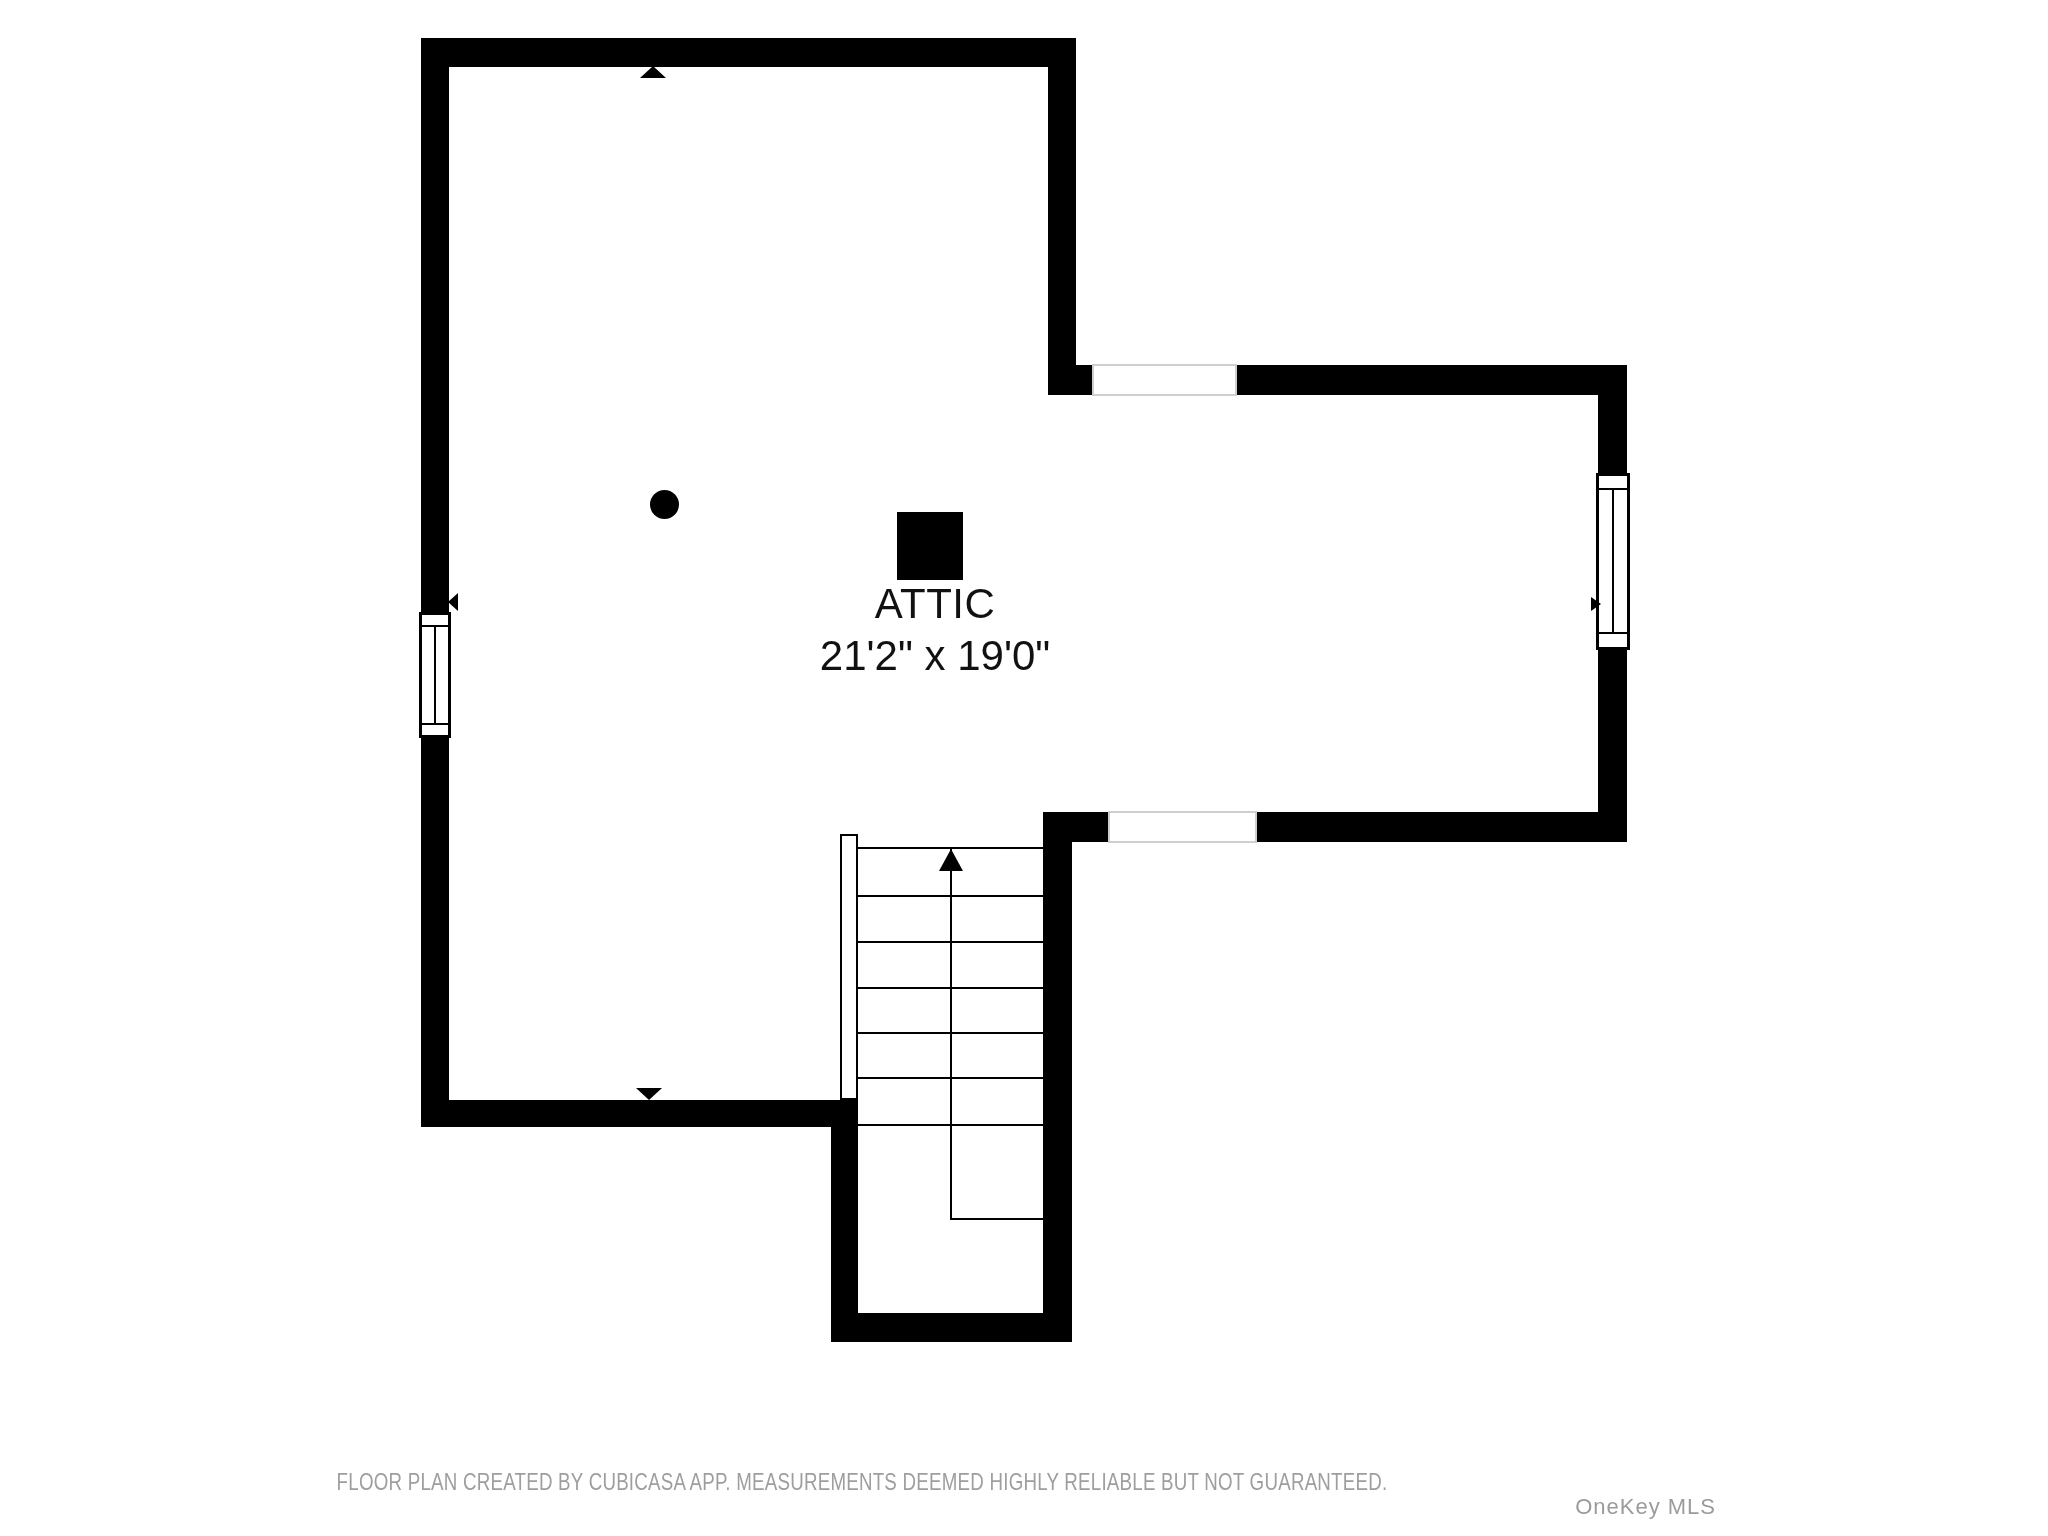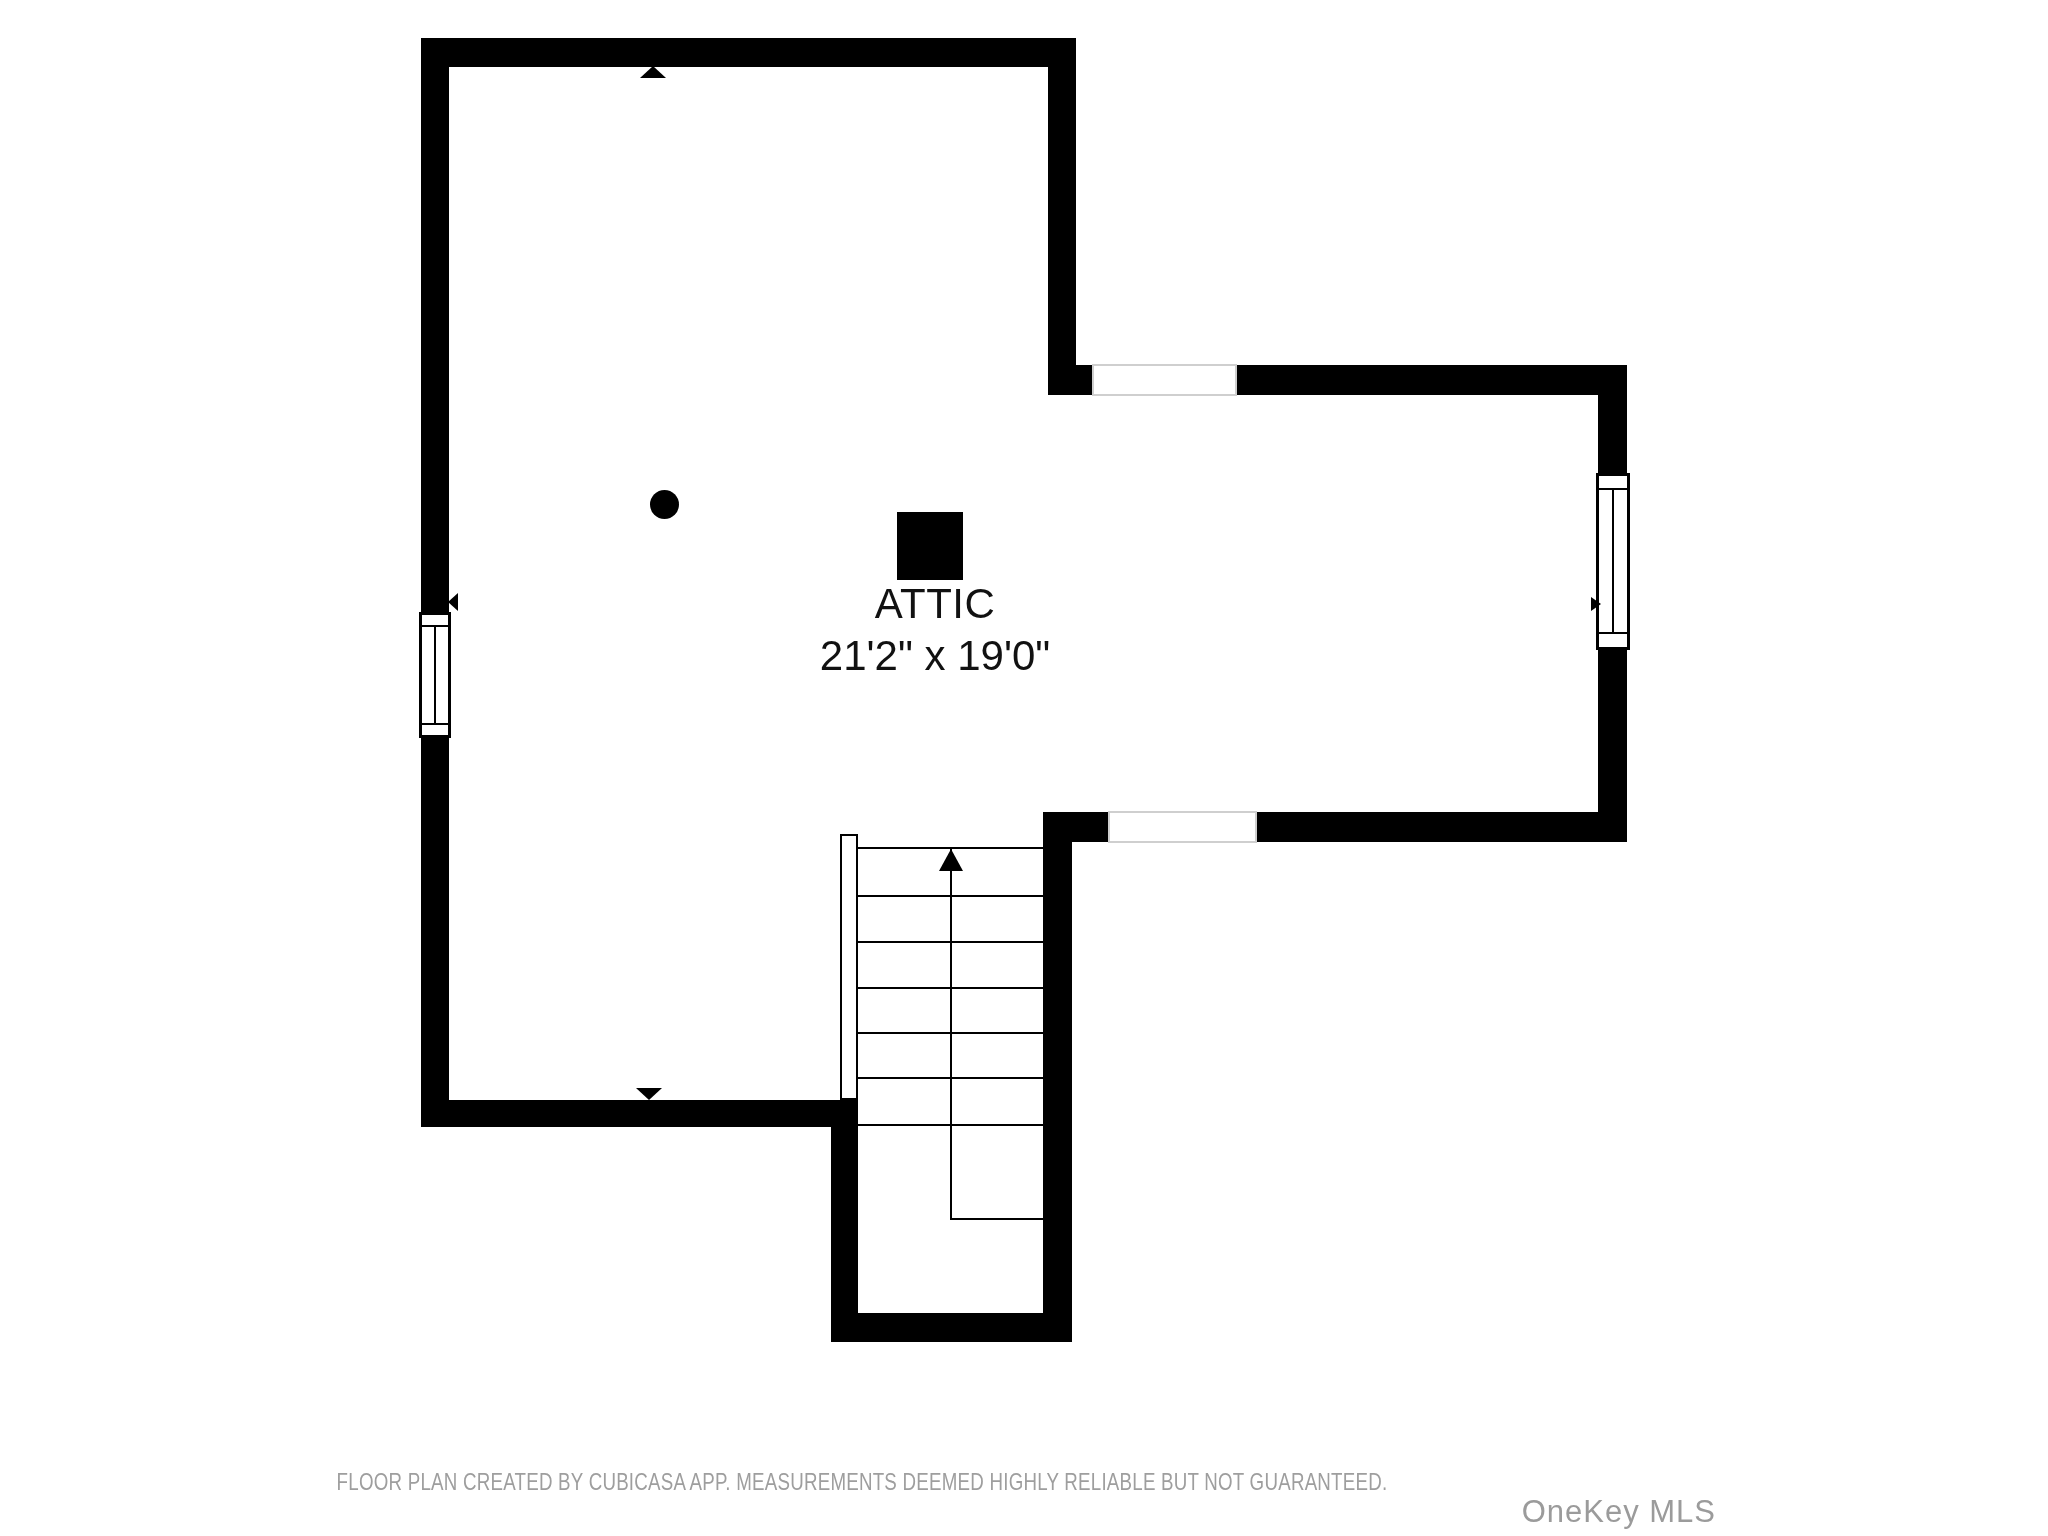--- a/index.html
+++ b/index.html
@@ -51,21 +51,21 @@
     position:absolute;left:935px;top:634px;transform:translateX(-50%);
     font-size:42px;line-height:44px;color:#111111;white-space:nowrap;
   }
   .disclaimer{
     position:absolute;left:50%;top:1468px;
     transform:translateX(-50%) scaleX(0.78);
     font-size:24px;color:#9e9e9e;white-space:nowrap;letter-spacing:0.3px;
   }
   .watermark{
     position:absolute;right:8px;top:1494px;
-    font-size:31px;color:#9b9b9b;letter-spacing:1px;white-space:nowrap;
+    font-size:22px;color:#9b9b9b;letter-spacing:1px;white-space:nowrap;
   }
 </style>
 </head>
 <body>
 
 <div class="page">
 
   <div class="wall" style="left:421px;top:38px;width:655px;height:29px;"></div>
   <div class="wall" style="left:421px;top:38px;width:28px;height:1089px;"></div>
   <div class="wall" style="left:1048px;top:38px;width:28px;height:357px;"></div>

